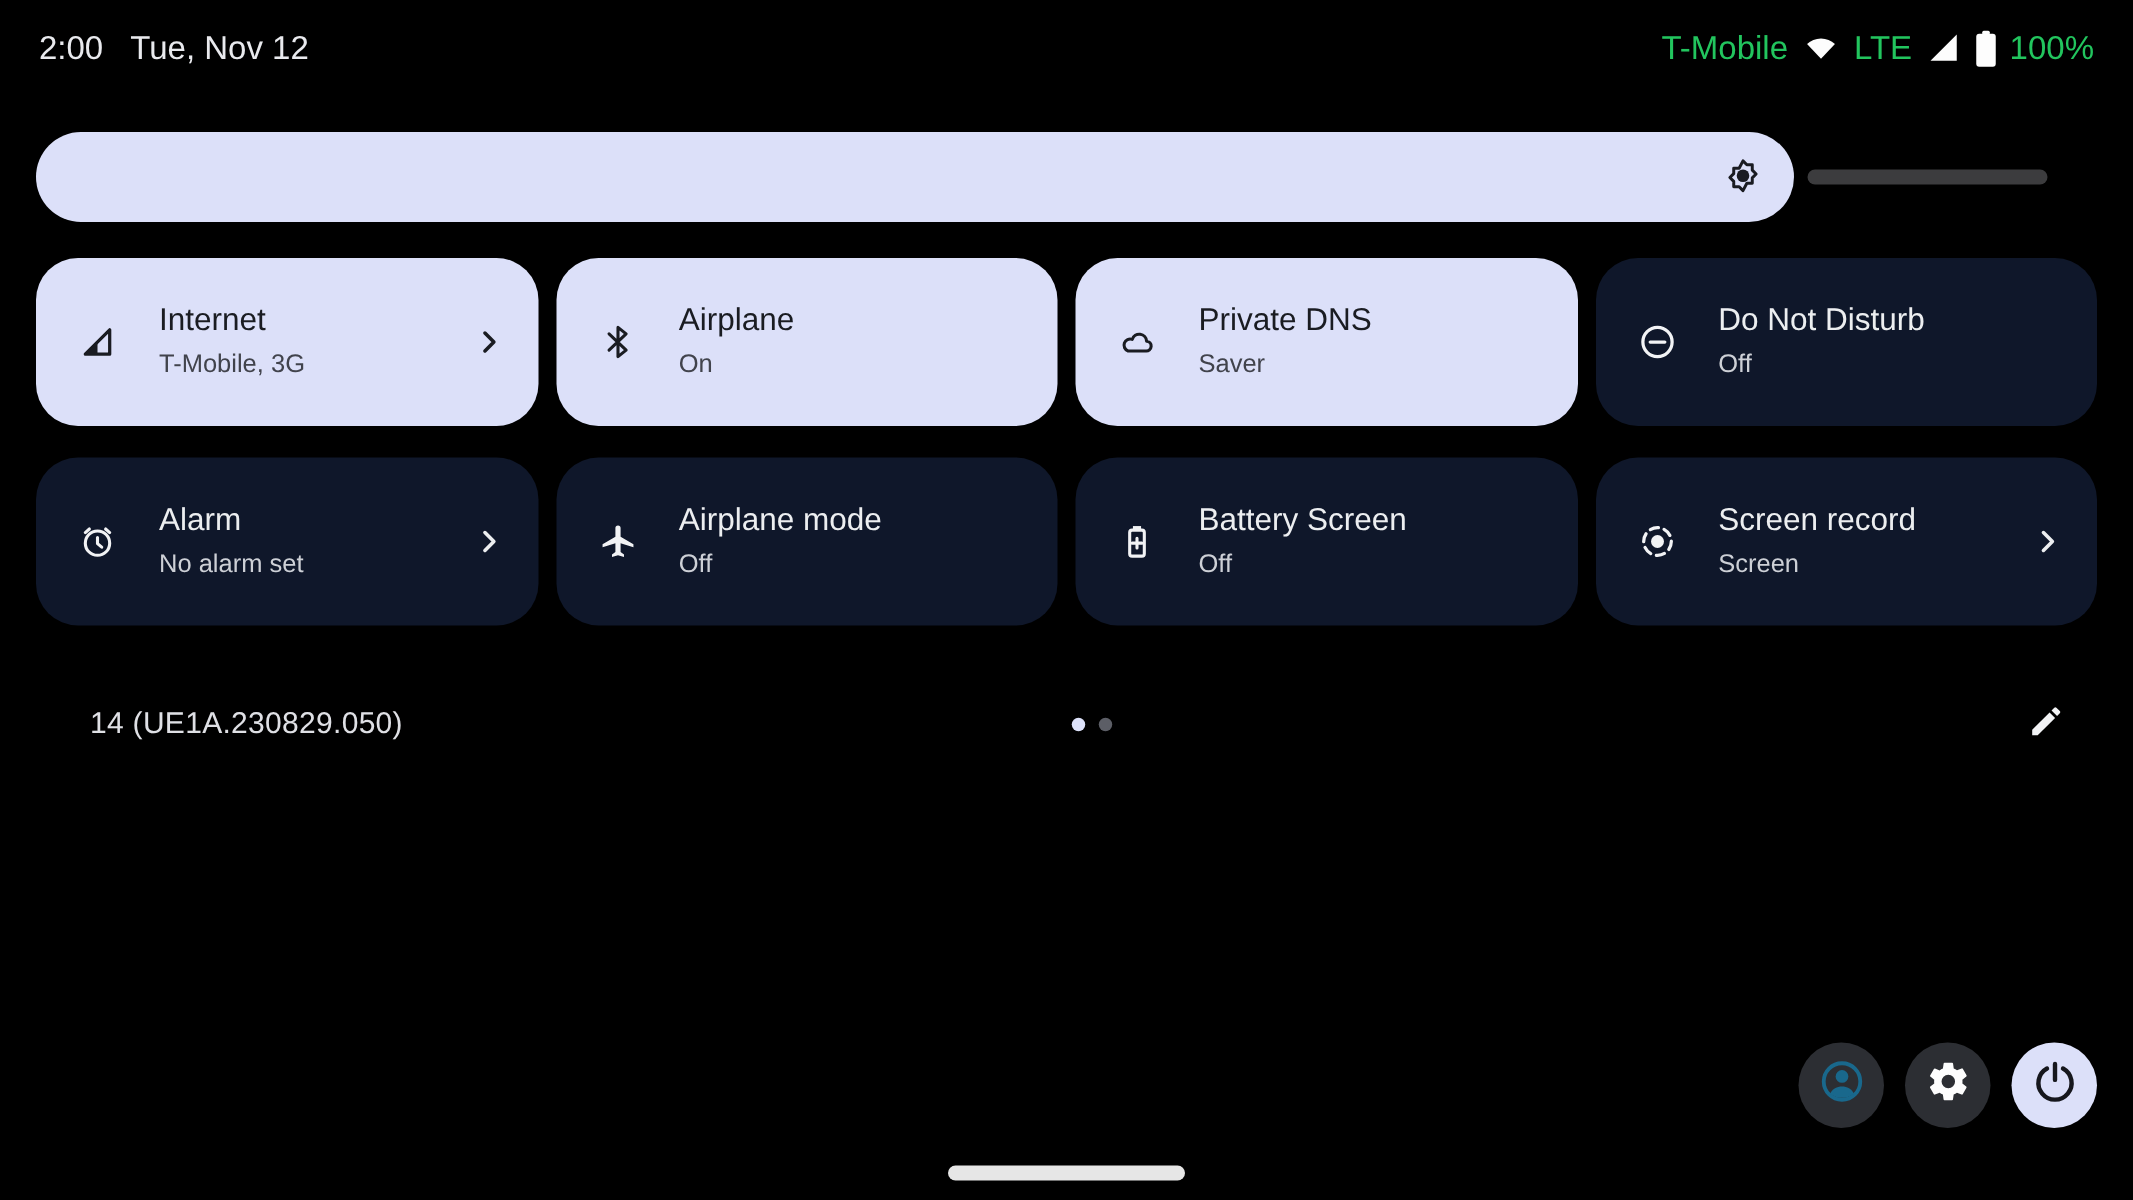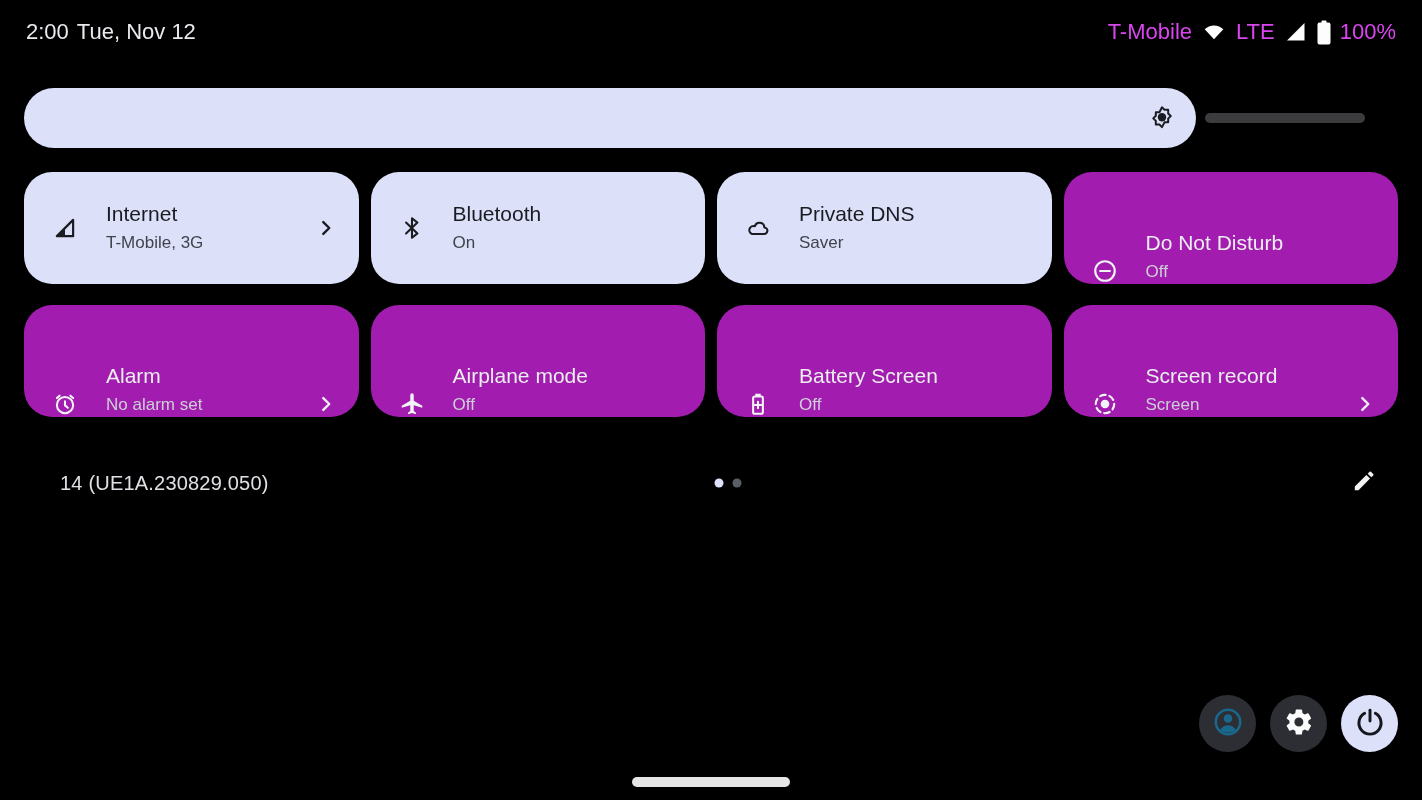--- a/index.html
+++ b/index.html
@@ -3,39 +3,39 @@
 <meta charset="utf-8">
 <style>
   * { margin:0; padding:0; box-sizing:border-box; }
   html,body { width:1422px; height:800px; background:#000; overflow:hidden;
     font-family:"Liberation Sans","DejaVu Sans",sans-serif; }
   .screen { position:relative; width:1422px; height:800px; background:#000; color:#e9eaee; }
 
   
   .statusbar { position:absolute; top:0; left:0; right:0; height:64px;
     display:flex; align-items:center; padding:0 26px; }
-  .sb-left { display:flex; align-items:center; gap:8px; font-size:22px; font-weight:500; color:#e9eaee; }
-  .sb-right { margin-left:auto; display:flex; align-items:center; gap:9px; font-size:22px; font-weight:500; color:#d946ef; }
+  .sb-left { display:flex; align-items:center; gap:18px; font-size:22px; font-weight:500; color:#e9eaee; }
+  .sb-right { margin-left:auto; display:flex; align-items:center; gap:9px; font-size:22px; font-weight:500; color:#22c55e; }
   .sb-icon { display:inline-flex; align-items:center; }
 
   
   .brightness-row { position:absolute; left:24px; top:88px; width:1341px; height:60px; }
   .brightness-track { position:absolute; left:calc(87.4% + 9px); right:0; top:25px; height:10px;
     background:#3c3c3e; border-radius:5px; }
   .brightness-fill { position:absolute; left:0; top:0; width:87.4%; height:60px;
     background:#dce0f9; border-radius:30px; }
   .brightness-glyph { position:absolute; right:20px; top:16px; }
 
   
   .tiles { position:absolute; left:24px; top:172px; width:1374px;
     display:grid; grid-template-columns:repeat(4,1fr); column-gap:12px; row-gap:21px; }
   .tile { height:112px; border-radius:28px; display:flex; align-items:center;
     padding:0 20px 0 28px; cursor:default; }
   .tile.active { background:#dce0f9; color:#1a1c22; }
-  .tile.inactive { background:#a21caf; color:#eceef0;align-items:flex-end; }
+  .tile.inactive { background:#0f172a; color:#eceef0; }
   .tile-icon { width:26px; height:26px; flex:0 0 26px; margin-right:28px;
     display:flex; align-items:center; justify-content:center; }
   .tile-text { display:flex; flex-direction:column; gap:3px; min-width:0; }
   .tile-title { font-size:21px; font-weight:500; line-height:26px; white-space:nowrap; }
   .tile-sub { font-size:17px; font-weight:400; line-height:25px; white-space:nowrap; }
   .tile.active .tile-sub { color:#41434c; }
   .tile.inactive .tile-sub { color:#cdd0d6; }
   .tile-chevron { margin-left:auto; display:flex; align-items:center; }
 
   
@@ -126,21 +126,21 @@
       </span>
     </div>
 
     <div class="tile active">
       <span class="tile-icon">
         <svg width="26" height="26" viewBox="0 0 24 24">
           <path d="M6.5 7 17 17l-5 4V3l5 4L6.5 17" fill="none" stroke="#1a1c22" stroke-width="1.9" stroke-linejoin="round" stroke-linecap="round"></path>
         </svg>
       </span>
       <span class="tile-text">
-        <span class="tile-title">Bluetooth</span>
+        <span class="tile-title">Airplane</span>
         <span class="tile-sub">On</span>
       </span>
     </div>
 
     <div class="tile active">
       <span class="tile-icon">
         <svg width="28" height="28" viewBox="0 0 24 24">
           <path d="M6.5 17.5h11a3 3 0 0 0 .4-6 4.5 4.5 0 0 0-8.8-1.1 3.6 3.6 0 0 0-2.6 7.1Z" fill="none" stroke="#1a1c22" stroke-width="1.9" stroke-linejoin="round"></path>
         </svg>
       </span>

